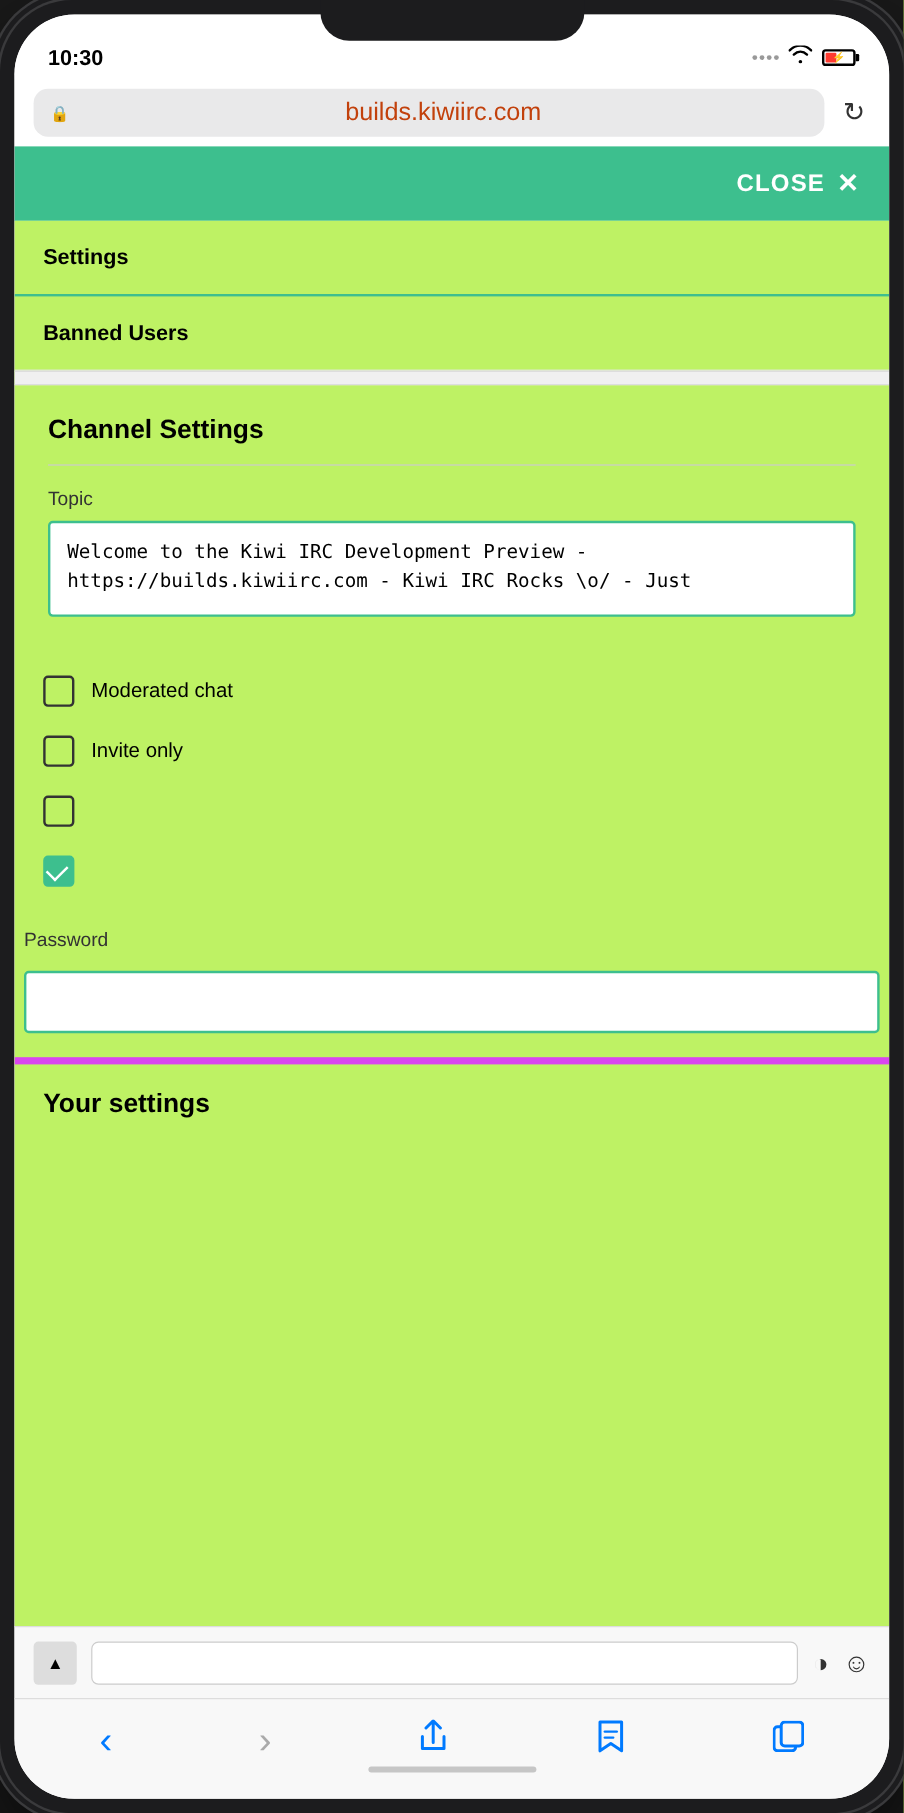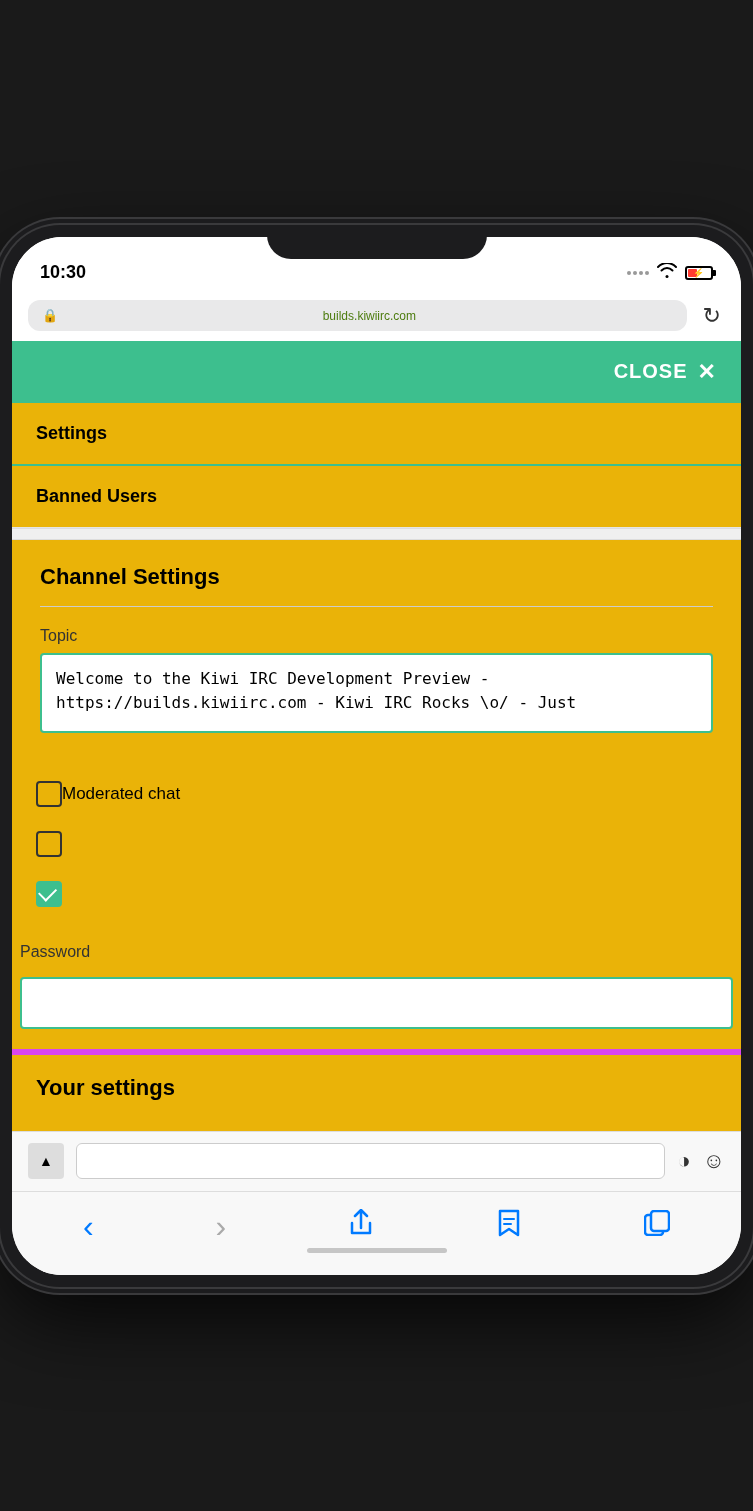--- a/index.html
+++ b/index.html
@@ -9,21 +9,21 @@
       background: #1a1a1a;
       display: flex;
       justify-content: center;
       align-items: center;
       min-height: 100vh;
       font-family: -apple-system, BlinkMacSystemFont, 'Helvetica Neue', sans-serif;
     }
 
     .phone-frame {
       width: 753px;
-      height: 1062px;
+      height: 1511px;
       background: #1c1c1e;
       border-radius: 60px;
       position: relative;
       box-shadow:
         0 0 0 2px #3a3a3c,
         0 0 0 6px #1c1c1e,
         0 0 0 8px #3a3a3c,
         0 30px 80px rgba(0,0,0,0.8);
       overflow: hidden;
       display: flex;
@@ -156,22 +156,22 @@
       align-items: center;
       gap: 8px;
     }
 
     .lock-icon {
       font-size: 13px;
       color: #555;
     }
 
     .url-text {
-      font-size: 12px;
-      color: #4d7c0f;
+      font-size: 21px;
+      color: #c2410c;
       flex: 1;
       text-align: center;
     }
 
     .reload-btn {
       margin-left: 12px;
       font-size: 22px;
       color: #333;
       background: none;
       border: none;
@@ -205,21 +205,21 @@
 
     .close-x {
       font-size: 22px;
       font-weight: 700;
     }
 
     
     .content-scroll {
       flex: 1;
       overflow-y: auto;
-      background: #eab308;
+      background: #bef264;
     }
 
     
     .nav-item {
       padding: 20px 24px;
       border-bottom: 1px solid #e5e5e5;
       cursor: pointer;
     }
 
     .nav-item:first-child {
@@ -278,20 +278,21 @@
     }
 
     
     .checkbox-list {
       padding: 16px 24px;
     }
 
     .checkbox-item {
       display: flex;
       align-items: center;
+      gap: 14px;
       padding: 12px 0;
     }
 
     .checkbox-box {
       width: 26px;
       height: 26px;
       border: 2.5px solid #333;
       border-radius: 4px;
       flex-shrink: 0;
       display: flex;
@@ -502,20 +503,24 @@
         <div class="section-title">Channel Settings</div>
         <div class="section-divider"></div>
         <div class="field-label">Topic</div>
         <textarea class="topic-input" style="">Welcome to the Kiwi IRC Development Preview - https://builds.kiwiirc.com - Kiwi IRC Rocks \o/ - Just</textarea>
       </div>
 
       <div class="checkbox-list">
         <div class="checkbox-item">
           <div class="checkbox-box"></div>
           <span class="checkbox-label">Moderated chat</span>
+        </div>
+        <div class="checkbox-item">
+          <div class="checkbox-box"></div>
+          <span class="checkbox-label">Invite only</span>
         </div>
         <div class="checkbox-item">
           <div class="checkbox-box"></div>
         </div>
         <div class="checkbox-item">
           <div class="checkbox-box checked"></div>
         </div>
       </div>
 
       <div class="password-section">

